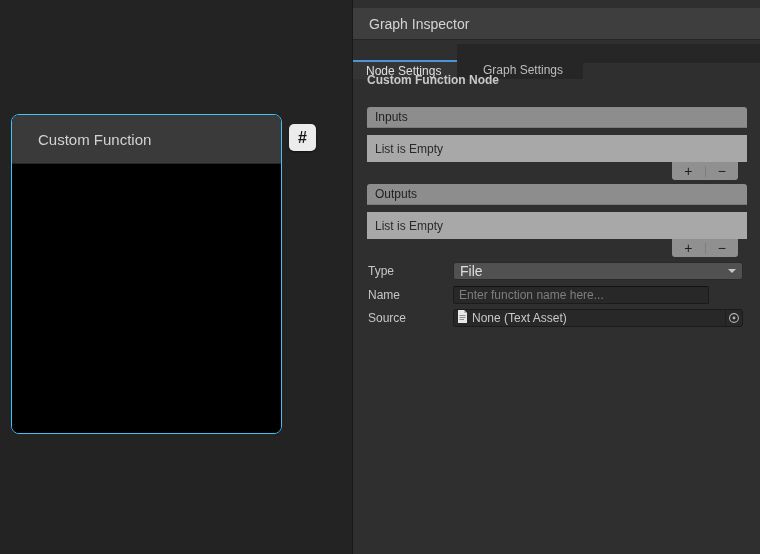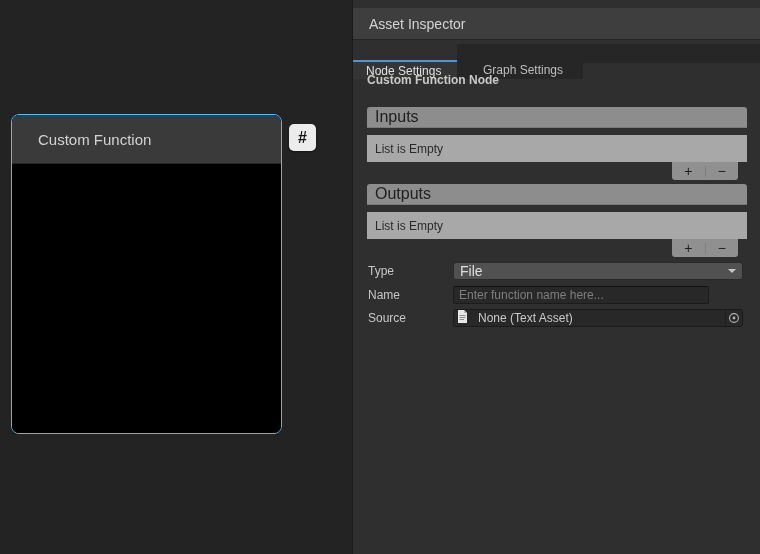--- a/index.html
+++ b/index.html
@@ -64,21 +64,21 @@
     position:absolute;left:14px;top:73px;
     color:#c9c9c9;font-size:12px;font-weight:bold;
   }
 
   
   .relist{position:absolute;left:14px;width:380px;}
   .relist-header{
     height:21px;background:#8d8d8d;border-bottom:1px solid #7a7a7a;
     border-radius:3px 3px 0 0;display:flex;align-items:center;padding-left:8px;
   }
-  .relist-header span{color:#1f1f1f;font-size:16px;}
+  .relist-header span{color:#1f1f1f;font-size:12px;}
   .relist-row{
     height:27px;background:#a8a8a8;display:flex;align-items:center;padding-left:8px;margin-top:7px;
   }
   .relist-row span{color:#2a2a2a;font-size:12px;}
   .relist-footer{
     width:66px;height:18px;background:#909090;
     margin-left:auto;margin-right:9px;
     border-radius:0 0 3px 3px;
     display:flex;align-items:center;justify-content:center;
   }
@@ -111,21 +111,21 @@
   .text-input{
     width:256px;height:18px;background:#282828;
     border:1px solid #1b1b1b;border-top-color:#131313;border-radius:2px;
     color:#d0d0d0;font-size:12px;padding:0 5px;
     font-family:inherit;outline:none;
   }
   .text-input::placeholder{color:#7e7e7e;}
 
   .object-field{
     background:#282828;border:1px solid #1b1b1b;border-radius:3px;
-    height:18px;display:flex;align-items:flex-start;padding-left:3px;gap:6px;
+    height:18px;display:flex;align-items:flex-start;padding-left:3px;
   }
   .doc-icon{display:flex;align-items:center;margin-right:4px;}
   .obj-text{color:#c9c9c9;font-size:12px;flex:1;line-height:16px;}
   .picker{
     width:17px;height:16px;display:flex;align-items:center;justify-content:center;
     border-left:1px solid #1f1f1f;
   }
 </style>
 </head>
 <body>
@@ -139,21 +139,21 @@
     <div class="node-body"></div>
   </div>
 
   <div class="hash-badge">
     <span>#</span>
   </div>
 
   <div class="inspector">
 
     <div class="inspector-header">
-      <span>Asset Inspector</span>
+      <span>Graph Inspector</span>
     </div>
 
     <div class="tab-bar">
       <div class="tab active">
         <span>Node Settings</span>
       </div>
       <div class="tab-rest">
         <div class="tab inactive">
           <span>Graph Settings</span>
         </div>

